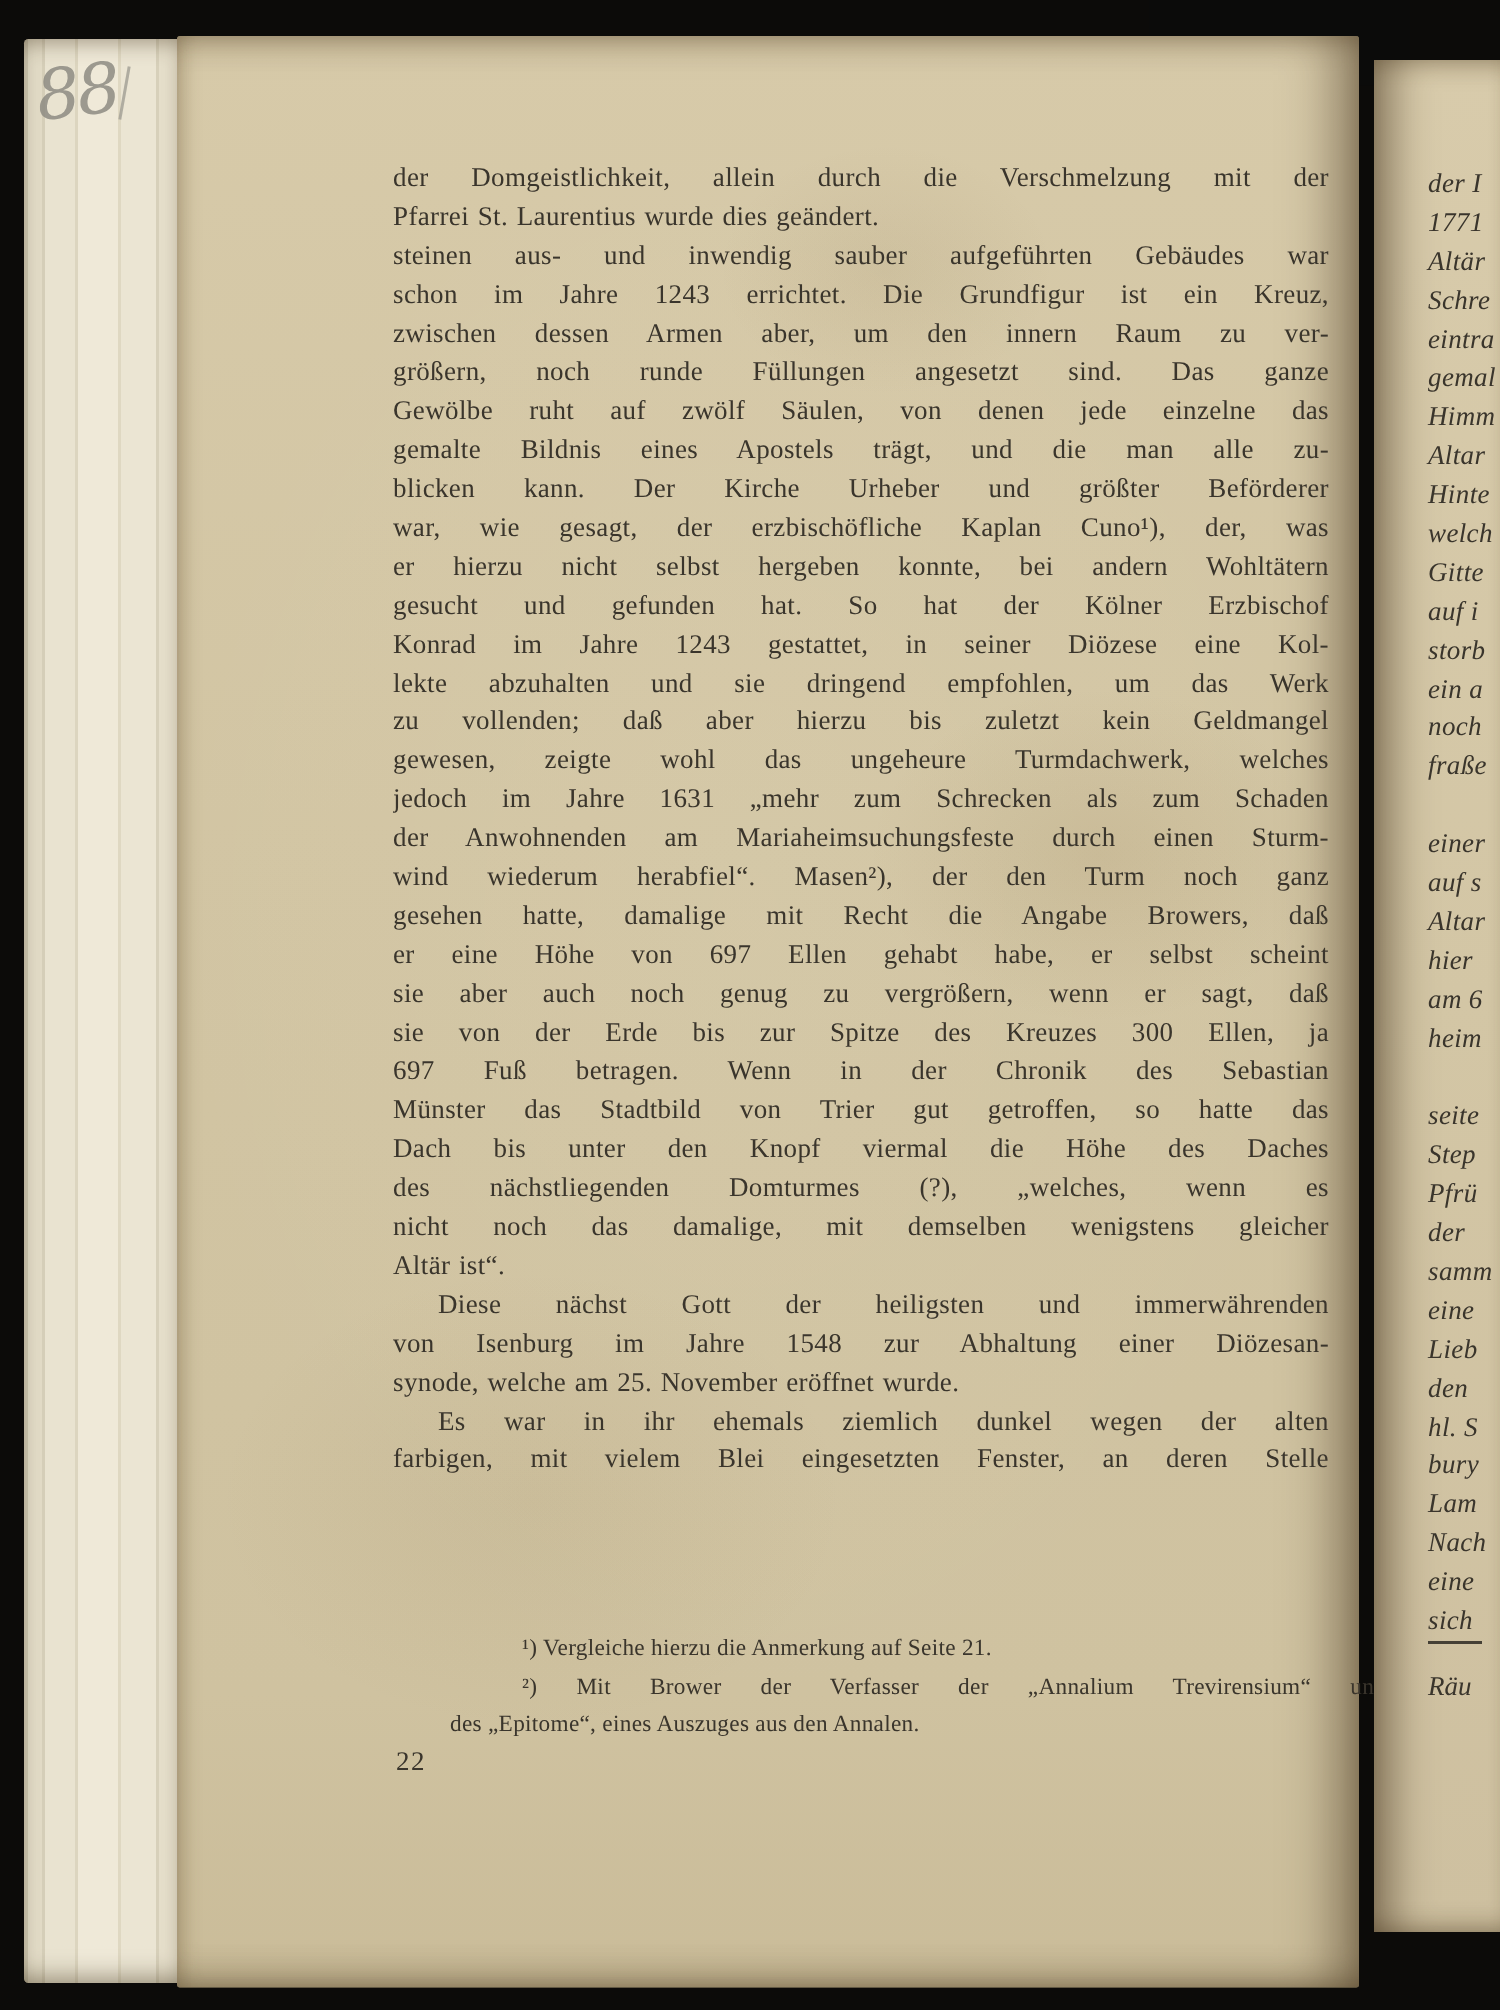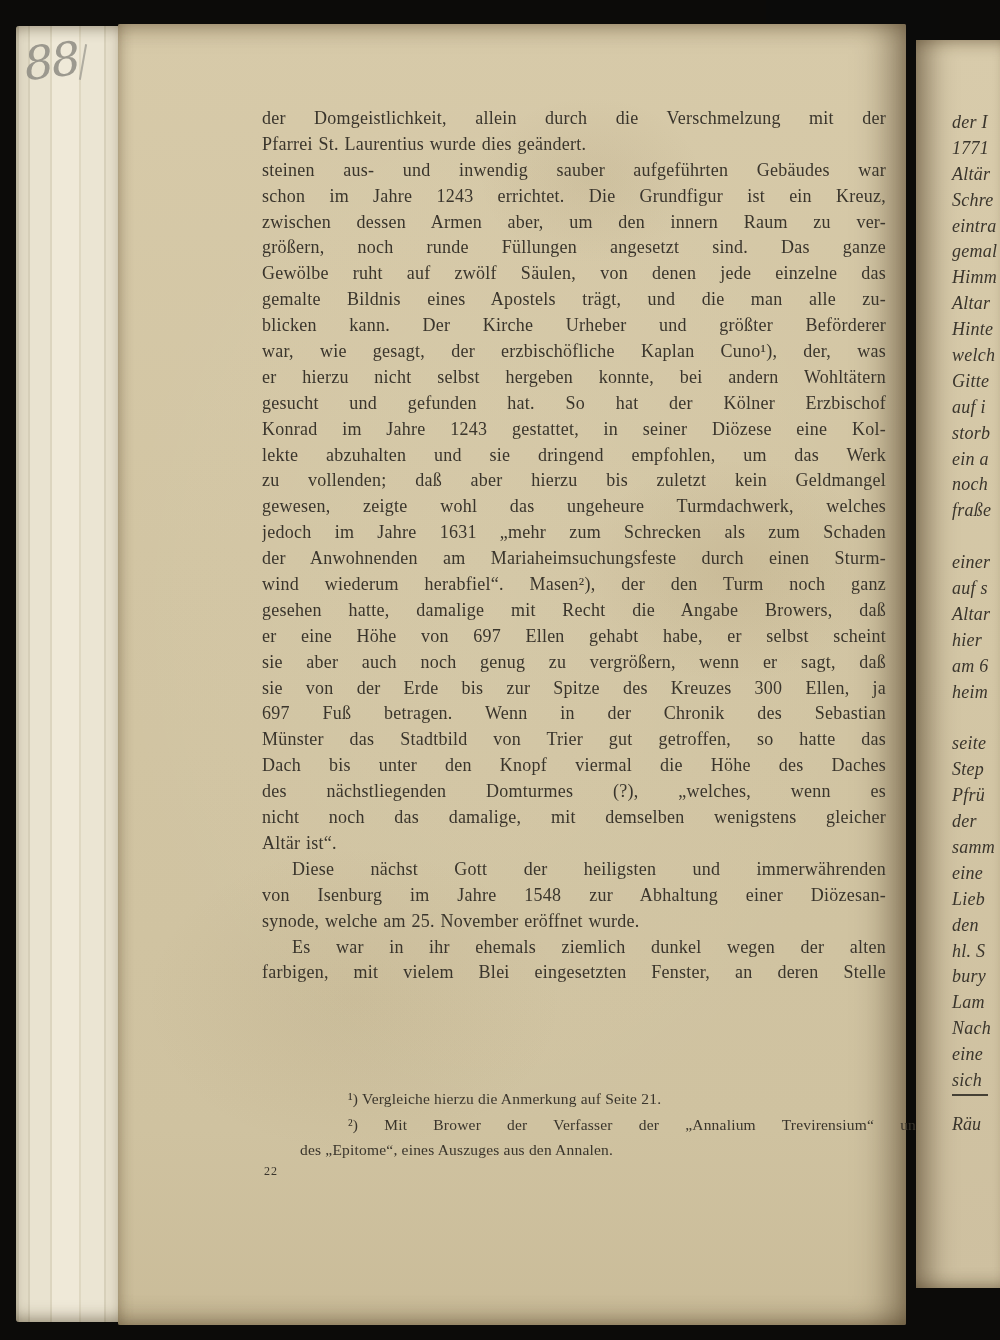--- a/index.html
+++ b/index.html
@@ -69,21 +69,21 @@
 
   .footnotes{position:absolute;left:144px;top:1062px;width:624px;margin-left:38px;}
   .fline{
     font-size:15.5px;line-height:25.5px;height:25.5px;overflow:hidden;
     color:#3a352c;letter-spacing:.2px;
     text-align:justify;text-align-last:justify;-moz-text-align-last:justify;
   }
   .fline.end{text-align-last:left;-moz-text-align-last:left;}
   .fn-first{padding-left:48px;}
 
-  .pagenum{position:absolute;left:146px;top:1140px;font-size:12px;color:#3a352c;letter-spacing:1px;}
+  .pagenum{position:absolute;left:146px;top:1140px;font-size:18px;color:#3a352c;letter-spacing:1px;}
 
   
   .page-next{
     position:absolute;left:916px;top:40px;width:84px;height:1248px;overflow:hidden;
     background:linear-gradient(180deg,#d8cbab,#d3c6a5 50%,#cec0a0);
     box-shadow:
       inset 24px 0 28px -12px rgba(55,38,18,.52),
       inset 0 12px 14px -9px rgba(90,70,40,.35),
       inset 0 -12px 16px -10px rgba(70,52,25,.4);
     font-style: italic;

